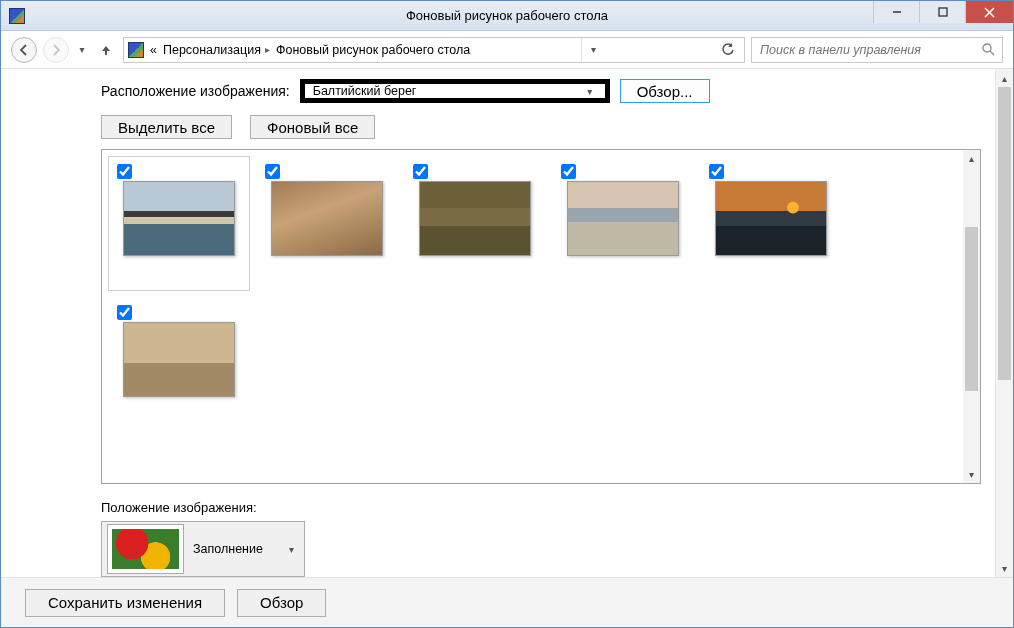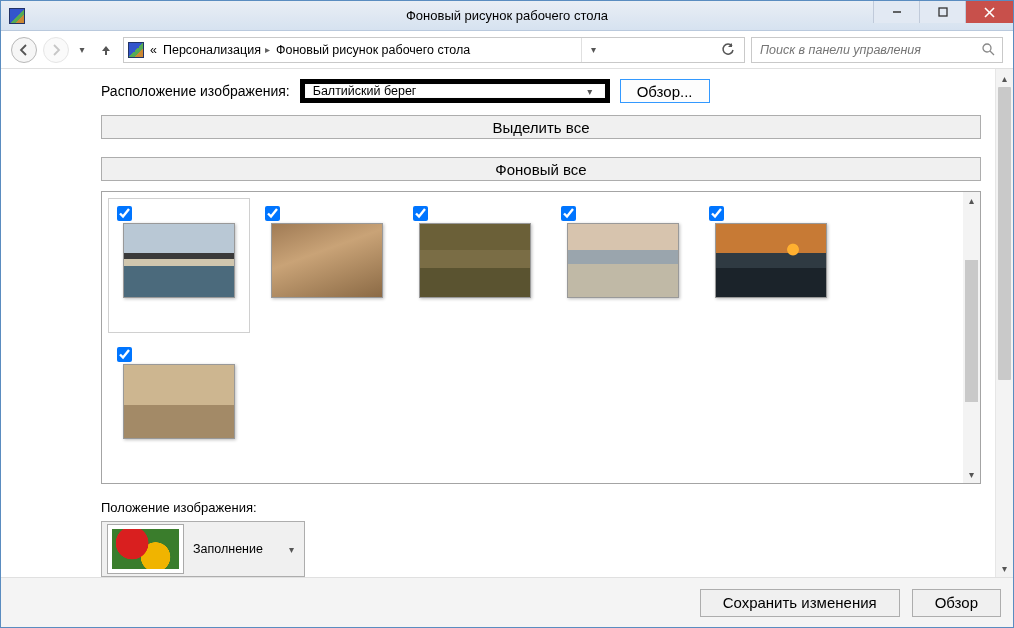--- a/index.html
+++ b/index.html
@@ -218,21 +218,20 @@
   .btn.hl {
     border-color:#3399ff;
     background:#fdfdfd;
   }
   .btn.big { padding: 0 22px; height:28px; }
 
   .row2 {
     display:flex;
     gap: 18px;
     margin-bottom:10px;
-    flex-direction:column;
   }
 
   .gallery-wrap {
     flex:1;
     border:1px solid #a4a4a4;
     background:#fff;
     display:flex;
     overflow:hidden;
     min-height:260px;
   }
@@ -301,23 +300,22 @@
       radial-gradient(circle at 65% 70%, #f0b400 0 28%, transparent 29%),
       linear-gradient(#3a7d2c,#3a7d2c);
   }
 
   .footer {
     height: 50px;
     border-top:1px solid #e0e0e0;
     background:#f4f4f4;
     display:flex;
     align-items:center;
-    justify-content:flex-end;
     gap:12px;
-    padding: 0 12px;
+    padding: 0 24px;
   }
 
   
   .img1{background:linear-gradient(#b9c8d5 0 40%,#3a3a3a 40% 48%,#d0c6ae 48% 58%,#4b6a7c 58% 100%);}
   .img2{background:linear-gradient(160deg,#a07b55,#c9a377 40%,#8b6a45 100%);}
   .img3{background:linear-gradient(#6b6038 0 35%,#7a6d45 35% 60%,#5a5330 60% 100%);}
   .img4{background:linear-gradient(#d7c4ae 0 35%,#9aa5ad 35% 55%,#c0b9a6 55% 100%);}
   .img5{background:radial-gradient(circle at 70% 35%,#ffb030 0 6%,transparent 7%),linear-gradient(#c77a35 0 40%,#2f3a42 40% 60%,#1b232a 60% 100%);}
   .img6{background:linear-gradient(#cdb690 0 55%,#a38a67 55% 100%);}
 

